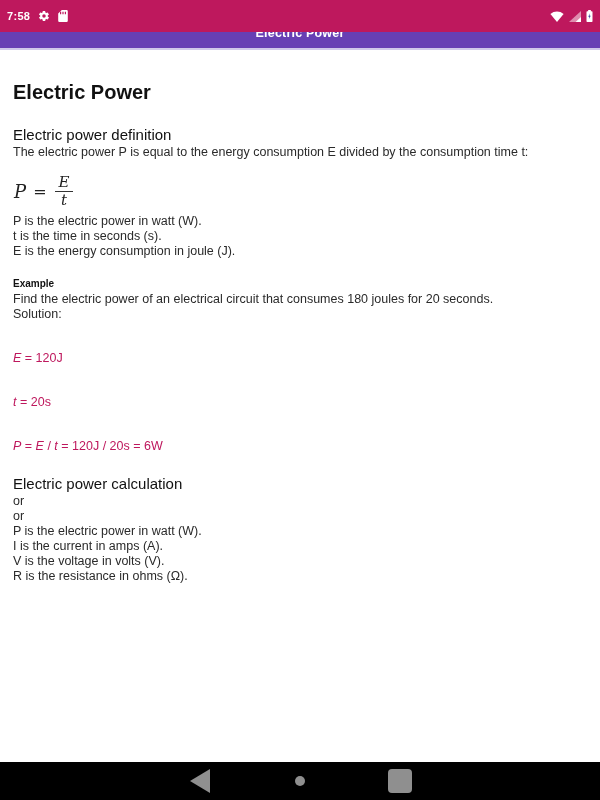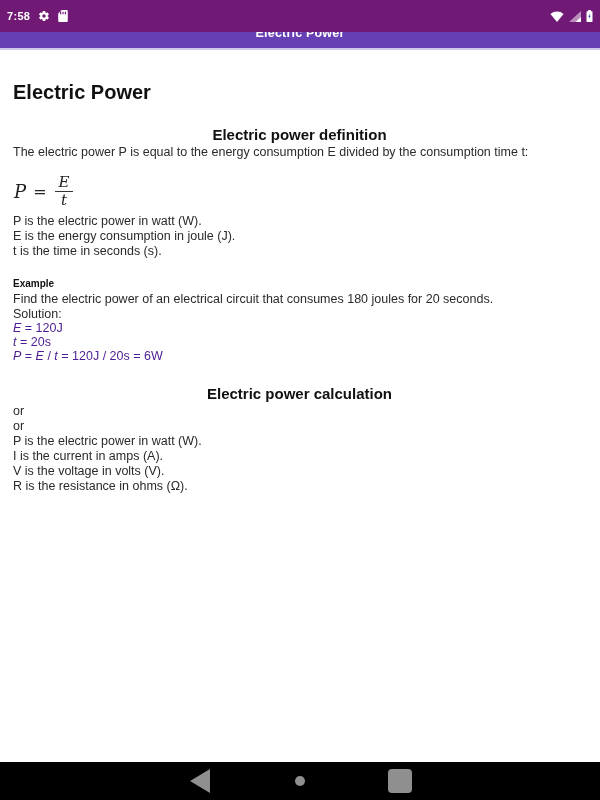--- a/index.html
+++ b/index.html
@@ -2,41 +2,41 @@
 <html><head>
 <meta charset="utf-8">
 <style>
   * { margin:0; padding:0; box-sizing:border-box; }
   html,body { width:600px; height:800px; overflow:hidden; background:#fff;
               font-family:"Liberation Sans", sans-serif; }
   .screen { position:relative; width:600px; height:800px; background:#fff; overflow:hidden; }
 
   
   .status-bar { position:absolute; top:0; left:0; width:600px; height:18px;
-                background:#701a75; color:#fff; display:flex; align-items:center;
+                background:#be185d; color:#fff; display:flex; align-items:center;
                 padding:16px 7px; z-index:30; }
   .status-left { display:flex; align-items:center; gap:8px; }
   .status-time { font-size:11px; font-weight:bold; letter-spacing:.3px; }
   .status-right { margin-left:auto; display:flex; align-items:center; gap:5px; }
   .sicon { display:inline-flex; align-items:center; }
 
   
   .app-bar { position:absolute; top:18px; left:0; width:600px; height:32px;
              background:#673FB4; display:flex; align-items:center; justify-content:center;
              z-index:25; border-bottom:2px solid #CFC8EA; }
   .app-bar-title { color:#fff; font-size:12.5px; font-weight:bold; letter-spacing:.2px; }
 
   
   .content { position:absolute; top:52px; left:0; width:600px; height:748px;
              padding:0 14px 0 13px; color:#1E1E1E; background:#fff; }
   h1.page-h1 { font-size:20px; font-weight:bold; color:#111; margin-top:29px; line-height:23px; }
-  h2.sec-h2 { font-size:15px; font-weight:bold; color:#111; margin-top:22px; line-height:18px;text-align:center; }
+  h2.sec-h2 { font-size:15px; font-weight:normal; color:#111; margin-top:22px; line-height:18px; }
   h3.sec-h3 { font-size:10px; font-weight:bold; color:#111; margin-top:18px; line-height:15px; }
   p.body-p { font-size:12.5px; line-height:14px; margin-top:1px; color:#2A2A2A; }
-  p.eq { font-size:12.5px; line-height:14px; margin-top:0; color:#4c1d95; }
+  p.eq { font-size:12.5px; line-height:14px; margin-top:30px; color:#be185d; }
   p.eq i { font-style:italic; }
   p.eq sup { font-size:9px; vertical-align:super; line-height:0; margin:0 1px; }
 
   
   .formula { display:flex; align-items:center; margin-top:10px; margin-left:1px;
              font-family:"DejaVu Serif", serif; color:#222; height:44px; }
   .formula .lhs { font-style:italic; font-size:18px; margin-right:7px; }
   .formula .eqsign { font-size:16px; margin-right:8px; }
   .formula .frac { display:inline-flex; flex-direction:column; align-items:center; }
   .formula .num, .formula .den { font-style:italic; font-size:15px; line-height:17px; padding:0 4px; }
@@ -111,22 +111,22 @@
       <span class="lhs">P</span>
       <span class="eqsign">=</span>
       <span class="frac">
         <span class="num">E</span>
         <span class="fbar"></span>
         <span class="den">t</span>
       </span>
     </div>
 
     <p class="body-p">P is the electric power in watt (W).</p>
+    <p class="body-p">t is the time in seconds (s).</p>
     <p class="body-p">E is the energy consumption in joule (J).</p>
-    <p class="body-p">t is the time in seconds (s).</p>
 
     <h3 class="sec-h3">Example</h3>
 
     <p class="body-p">Find the electric power of an electrical circuit that consumes 180 joules for 20 seconds.</p>
     <p class="body-p">Solution:</p>
 
     <p class="eq"><i>E</i><span> = 120J</span></p>
 
     <p class="eq"><i>t</i><span> = 20s</span></p>
 

